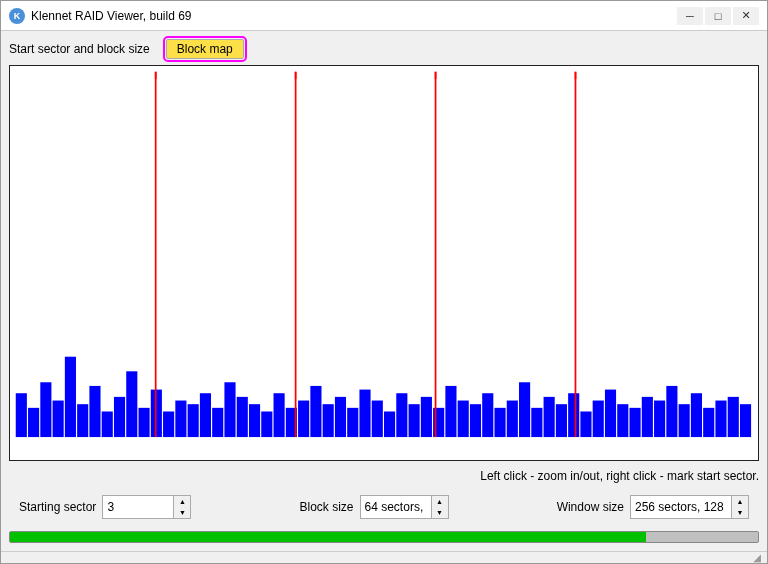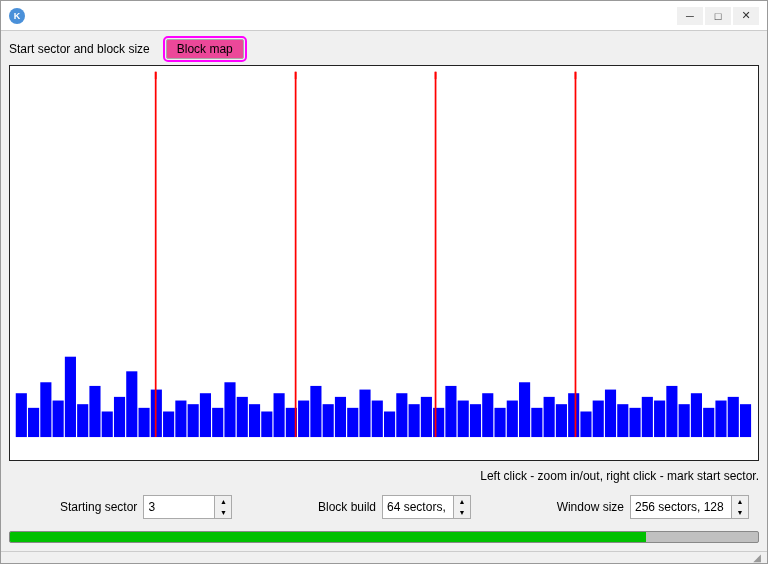--- a/index.html
+++ b/index.html
@@ -76,21 +76,21 @@
       display: flex;
       align-items: center;
       gap: 16px;
     }
     .tab-label {
       font-size: 12px;
       color: #000;
     }
     .tab-button {
       border: 1px solid #aaa;
-      background: #ec4899;
+      background: #fde047;
       padding: 2px 10px;
       cursor: pointer;
       font-size: 12px;
       border-radius: 2px;
       outline: 2px solid magenta;
       outline-offset: 1px;
     }
     .chart-area {
       flex: 1;
       border: 1.5px solid #222;
@@ -111,21 +111,20 @@
     .controls-row {
       display: flex;
       align-items: center;
       justify-content: space-between;
       padding: 4px 10px;
     }
     .control-group {
       display: flex;
       align-items: center;
       gap: 6px;
-      margin-left: 41px;
     }
     .control-label {
       font-size: 12px;
       color: #000;
     }
     .spin-input {
       display: flex;
       align-items: center;
       border: 1px solid #aaa;
       background: #fff;
@@ -187,20 +186,21 @@
 </head>
 <body>
 
 <div class="window" data-name="main-window">
 
   <div class="title-bar" data-name="title-bar">
     <div class="title-bar-left" data-name="title-bar-left">
       <div class="title-icon" data-name="app-icon">
         <span>K</span>
       </div>
+      <span class="title-text" data-name="window-title">Klennet RAID Viewer, build 69</span>
     </div>
     <div class="title-controls" data-name="window-controls">
       <button class="title-btn" data-name="minimize-button">─</button>
       <button class="title-btn" data-name="maximize-button">□</button>
       <button class="title-btn close" data-name="close-button">✕</button>
     </div>
   </div>
 
   <div class="content" data-name="main-content">
 
@@ -299,21 +299,21 @@
         <div class="spin-input" data-name="starting-sector-spinbox">
           <input type="text" data-name="starting-sector-input" value="3" style="">
           <div class="spin-buttons" data-name="starting-sector-spin-buttons">
             <button class="spin-btn" data-name="starting-sector-up">▲</button>
             <button class="spin-btn" data-name="starting-sector-down">▼</button>
           </div>
         </div>
       </div>
 
       <div class="control-group" data-name="block-size-group">
-        <span class="control-label" data-name="block-size-label">Block build</span>
+        <span class="control-label" data-name="block-size-label">Block size</span>
         <div class="spin-input" data-name="block-size-spinbox">
           <input type="text" data-name="block-size-input" value="64 sectors, 32 KB" style="">
           <div class="spin-buttons" data-name="block-size-spin-buttons">
             <button class="spin-btn" data-name="block-size-up">▲</button>
             <button class="spin-btn" data-name="block-size-down">▼</button>
           </div>
         </div>
       </div>
 
       <div class="control-group" data-name="window-size-group">

